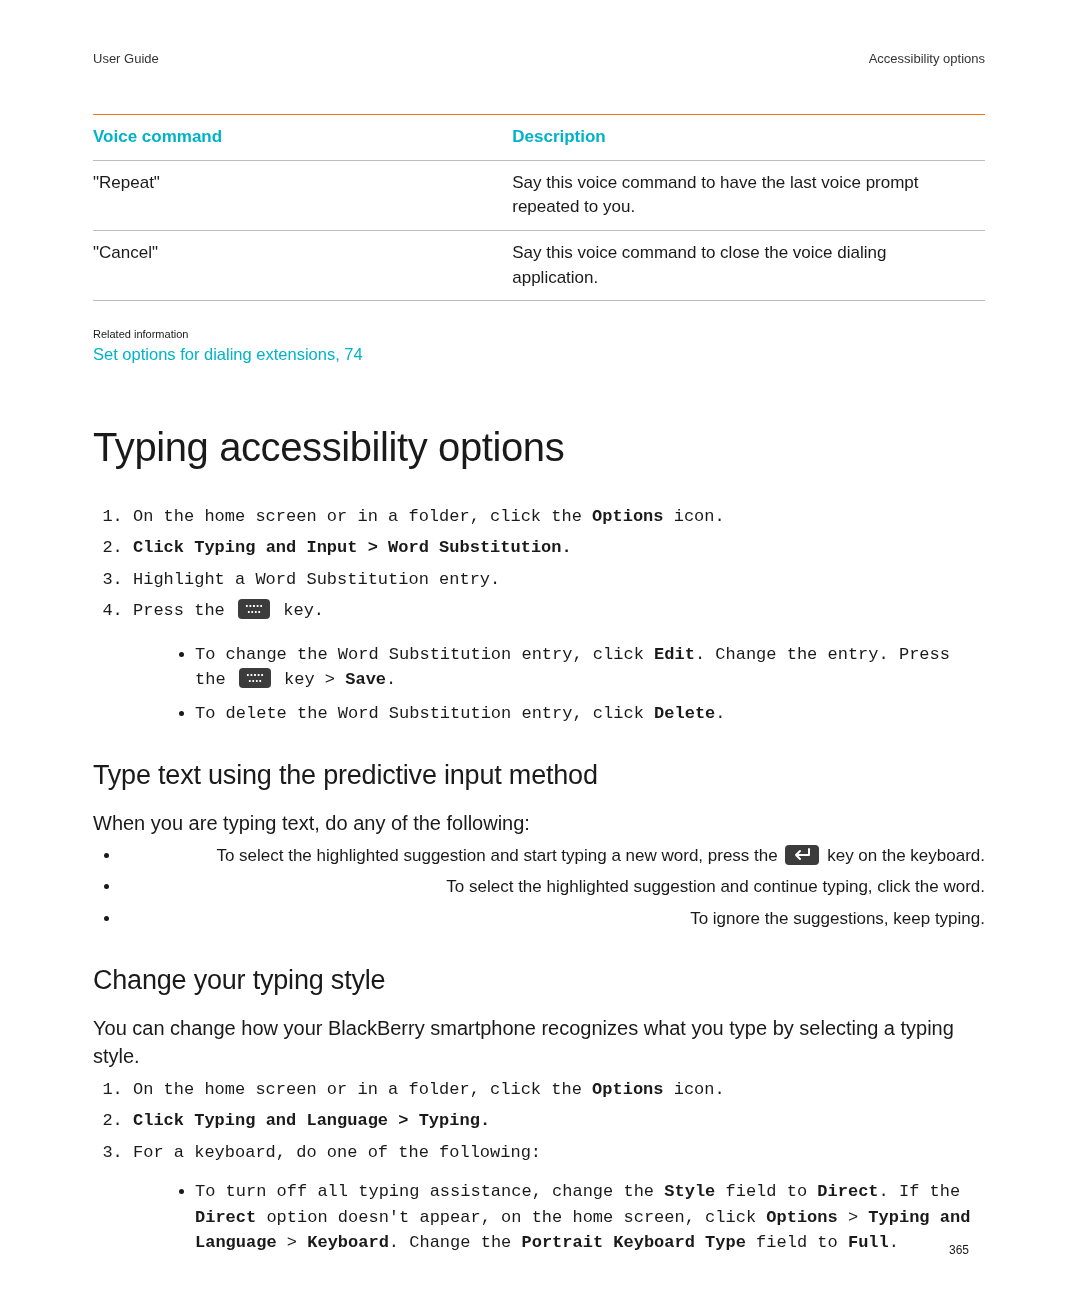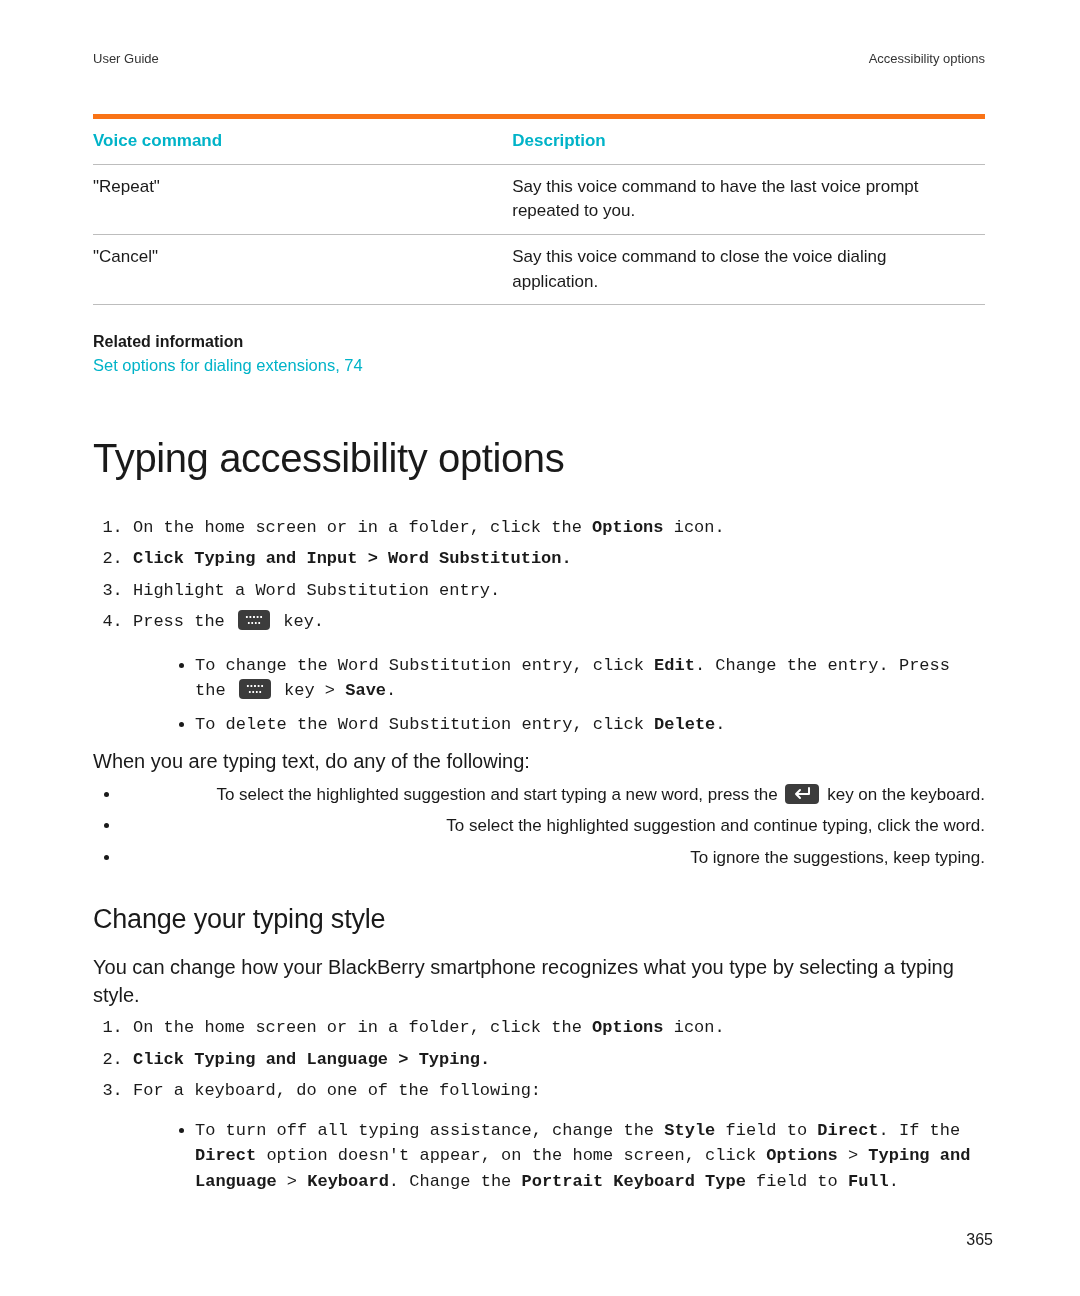--- a/index.html
+++ b/index.html
@@ -30,39 +30,39 @@
     width: 100%;
     border-collapse: collapse;
     table-layout: fixed;
   }
   table.vc th {
     text-align: left;
     font-weight: 700;
     color: #00b3c8;
     font-size: 17px;
     padding: 10px 0 10px 0;
-    border-top: 5px solid #f97316;
+    border-top: 1px solid #f97316;
     border-bottom: 1px solid #bdbdbd;
   }
   table.vc td {
     vertical-align: top;
     padding: 10px 10px 10px 0;
     border-bottom: 1px solid #bdbdbd;
     font-size: 17px;
     line-height: 1.45;
   }
   table.vc col.c1 { width: 47%; }
   table.vc col.c2 { width: 53%; }
 
   .related {
     margin-top: 26px;
   }
   .related .title {
-    font-weight: 700;
-    font-size: 16px;
+    font-weight: 400;
+    font-size: 11px;
   }
   .related a {
     color: #00b3c8;
     text-decoration: none;
     font-size: 16.5px;
   }
 
   h1 {
     font-size: 40px;
     font-weight: 400;
@@ -151,23 +151,23 @@
     position: relative;
   }
   .enter-icon svg {
     position: absolute;
     top: 3px; left: 6px;
     width: 22px; height: 14px;
   }
 
   .page-num {
     position: absolute;
-    right: 64px;
+    right: 88px;
     bottom: 44px;
-    font-size: 16px;
+    font-size: 12px;
   }
 </style>
 </head>
 <body>
 
 <div class="page">
 
   <div class="runhead">
     <span>User Guide</span>
     <span>Accessibility options</span>
@@ -217,20 +217,21 @@
         <li>
           <span>To change the Word Substitution entry, click </span><b>Edit</b><span>. Change the entry. Press the </span><span class="bb-icon"></span><span> key &gt; </span><b>Save</b><span>.</span>
         </li>
         <li>
           <span>To delete the Word Substitution entry, click </span><b>Delete</b><span>.</span>
         </li>
       </ul>
     </li>
   </ol>
 
+  <h2>Type text using the predictive input method</h2>
   <p class="intro">When you are typing text, do any of the following:</p>
   <ul class="bul2">
     <li>
       <span>To select the highlighted suggestion and start typing a new word, press the </span><span class="enter-icon"><svg viewBox="0 0 22 14">
             <path d="M18,1 L18,7 L5,7 M5,7 L9,3 M5,7 L9,11" stroke="#fff" stroke-width="2" fill="none" stroke-linecap="round" stroke-linejoin="round"></path>
           </svg></span><span> key on the keyboard.</span>
     </li>
     <li>To select the highlighted suggestion and continue typing, click the word.</li>
     <li>To ignore the suggestions, keep typing.</li>
   </ul>

